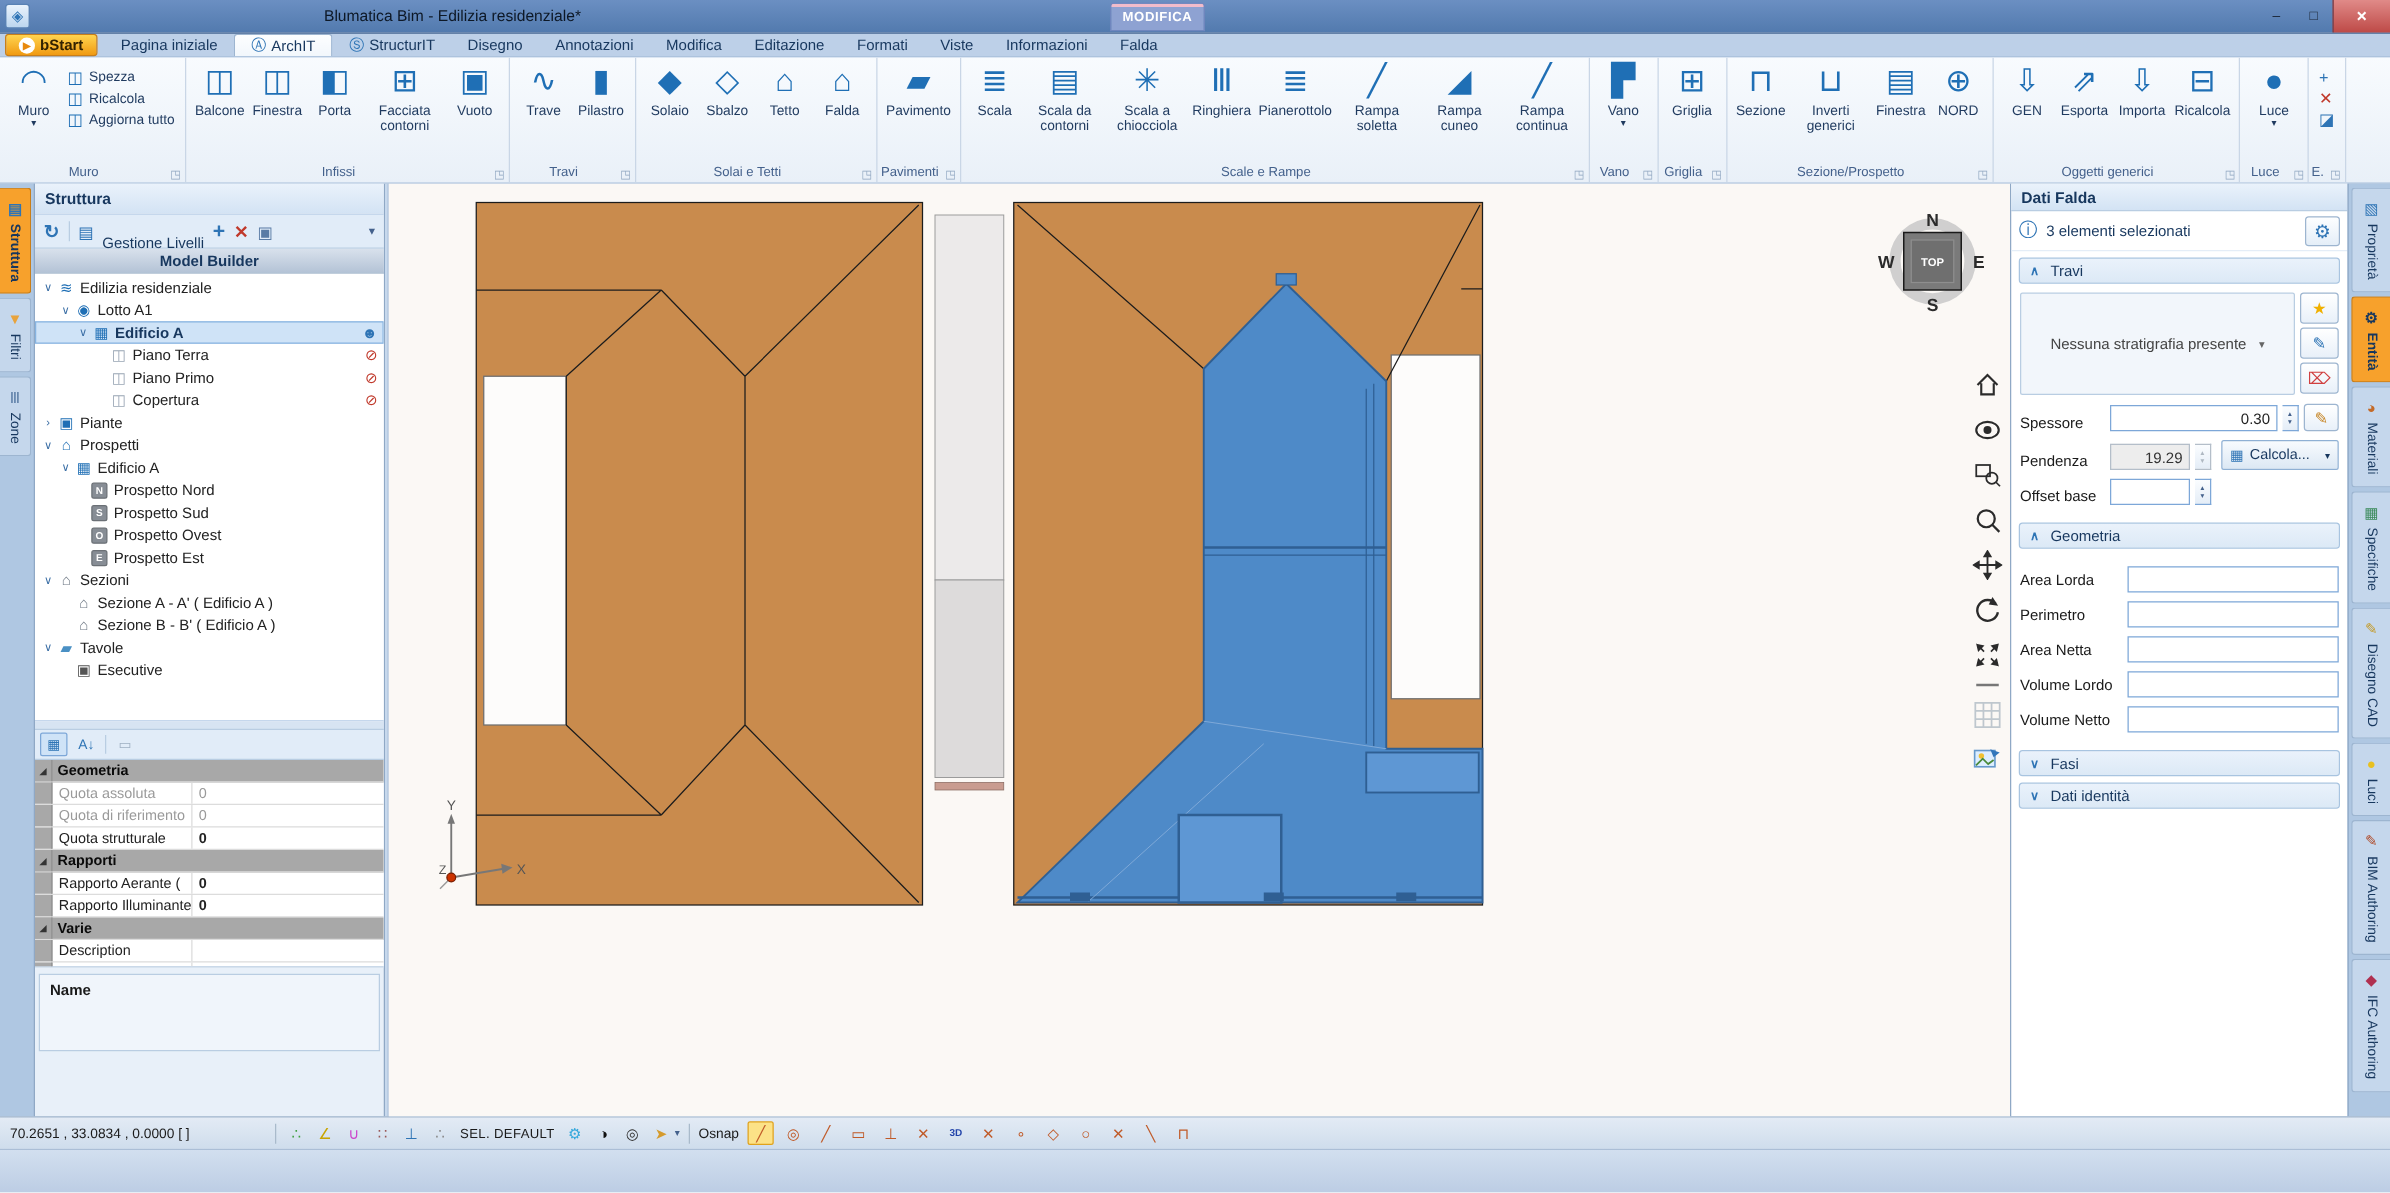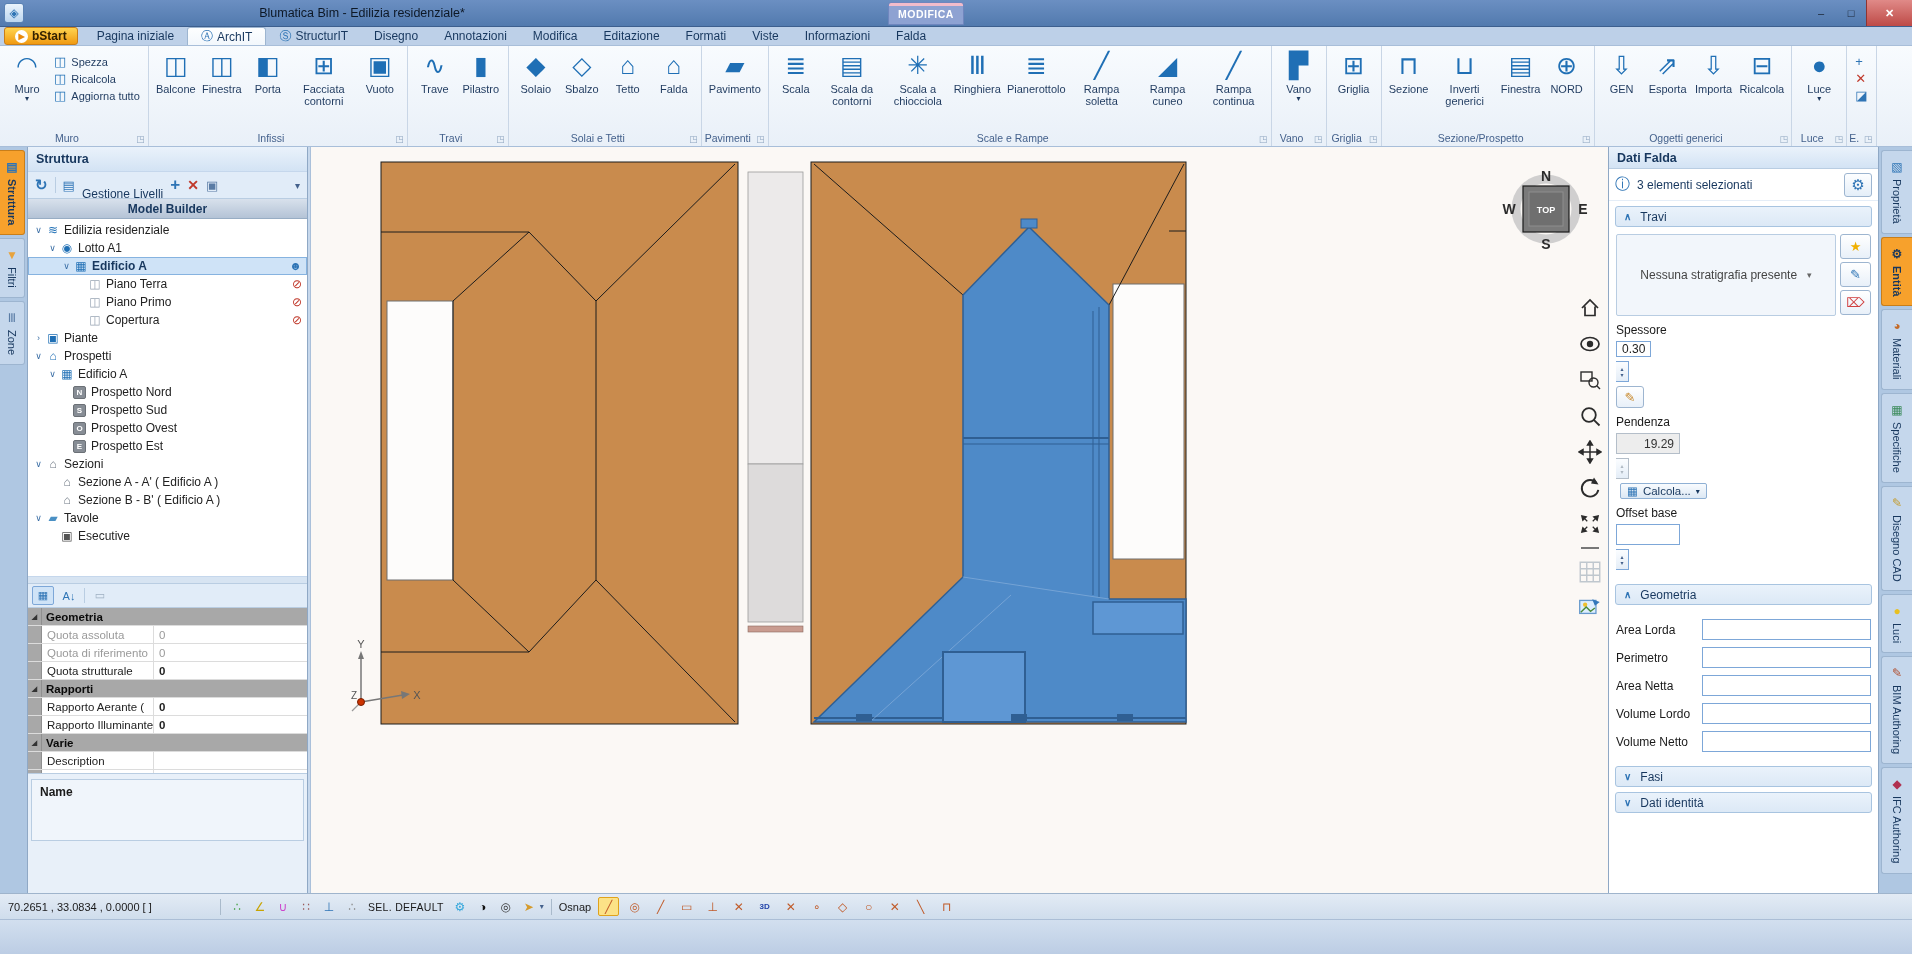--- a/index.html
+++ b/index.html
@@ -114,21 +114,21 @@
   .sec-body { padding:7px 7px 9px; flex:none; }
   .strat-row { display:flex; gap:4px; }
   .strat-box { flex:1; height:82px; background:#F2F6FB; border:1px solid #B9CDE2; border-radius:2px; display:flex; align-items:center; justify-content:center; gap:10px; color:#444; cursor:pointer; text-align:center; font-size:12px; }
   .strat-box .caret { color:#666; font-size:9px; }
   .strat-btns { display:flex; flex-direction:column; gap:3px; }
   .sbtn { width:31px; height:25px; border:1px solid #9DB5D0; border-radius:3px; background:linear-gradient(#FFFFFF,#E8F0F9); display:flex; align-items:center; justify-content:center; font-size:13px; cursor:pointer; }
   .sbtn.star { color:#F0B000; }
   .sbtn.edit { color:#2E74B5; }
   .sbtn.erase { color:#D04040; }
   .sbtn.brush { color:#C8882A; width:28px; height:22px; }
-  .frow { display:flex; align-items:flex-start; margin-top:7px; gap:4px;flex-direction:column; }
+  .frow { display:flex; align-items:flex-end; margin-top:7px; gap:4px; }
   .flbl { width:68px; flex:none; color:#1a1a1a; }
   .finput { height:21px; border:1px solid #7DA7D8; background:#fff; display:flex; align-items:center; justify-content:flex-end; padding:0 5px; }
   .finput.grow { flex:1; }
   .finput.gray { width:64px; background:#EDEDED; border-color:#B4BEC9; color:#333; }
   .finput.small { width:64px; }
   .spin { width:13px; height:21px; border:1px solid #7DA7D8; border-left:none; background:linear-gradient(#FBFDFF,#E4EDF7); display:flex; flex-direction:column; align-items:center; justify-content:center; font-size:6px; color:#44618C; line-height:6px; cursor:pointer; }
   .spin.dis { border-color:#B4BEC9; color:#AEB8C2; }
   .calc-btn { height:24px; flex:1; margin-left:4px; border:1px solid #8FB0D4; border-radius:2px; background:linear-gradient(#F8FBFE,#DCE8F4); display:flex; align-items:center; gap:5px; padding:0 6px; font-size:11.5px; color:#17375E; cursor:pointer; }
   .calc-btn .ci { color:#2E74B5; }
   .calc-btn .caret { font-size:8px; margin-left:auto; }

